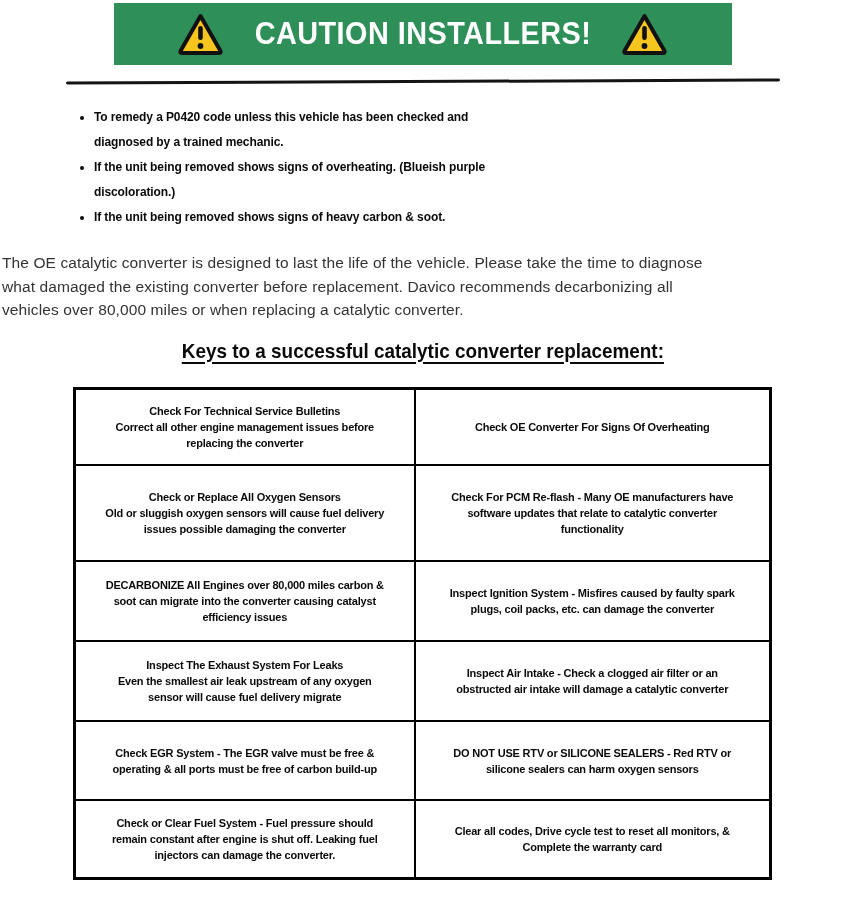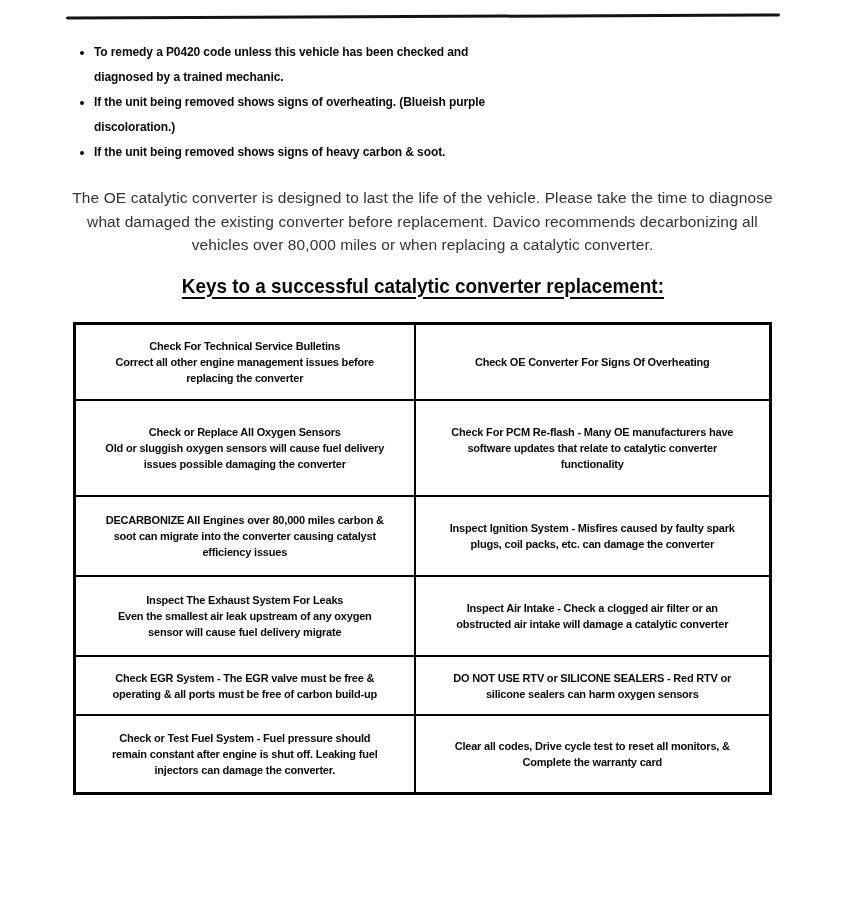--- a/index.html
+++ b/index.html
@@ -68,21 +68,20 @@
     color: #0a0a0a;
     line-height: 25px;
     white-space: pre-line;
     letter-spacing: -0.1px;
   }
 
   
   .intro-paragraph {
     margin: 21px auto 12px auto;
     width: 841px;
-    text-align: center;
     font-size: 15.5px;
     color: #333333;
     line-height: 23.5px;
     white-space: pre-line;
     letter-spacing: 0.1px;
   }
 
   
   .keys-heading {
     margin-top: 17px;
@@ -120,29 +119,42 @@
     padding: 4px 6px;
     white-space: pre-line;
     letter-spacing: -0.2px;
   }
   .col-left  { width: 340px; }
   .col-right { width: 356px; }
   tr.r1 { height: 77px; }
   tr.r2 { height: 96px; }
   tr.r3 { height: 80px; }
   tr.r4 { height: 80px; }
-  tr.r5 { height: 59px; }
+  tr.r5 { height: 79px; }
   tr.r6 { height: 78px; }
   td.big-cell { font-size: 14px; letter-spacing: -0.1px; }
 </style>
 </head>
 <body>
 
 <div class="page">
 
+  <div class="banner" style="background: rgb(46, 144, 88);">
+    <svg class="warn-svg" width="47" height="43" viewBox="0 0 47 43" aria-hidden="true">
+      <path d="M23.5 3 L43.5 38 Q44.5 40 41.5 40 L5.5 40 Q2.5 40 3.5 38 Z" fill="#F6C51E" stroke="#111111" stroke-width="4" stroke-linejoin="round"></path>
+      <rect x="21.2" y="13" width="4.6" height="14" rx="2.3" fill="#111111"></rect>
+      <circle cx="23.5" cy="33" r="2.9" fill="#111111"></circle>
+    </svg>
+    <span class="banner-title">CAUTION INSTALLERS!</span>
+    <svg class="warn-svg" width="47" height="43" viewBox="0 0 47 43" aria-hidden="true">
+      <path d="M23.5 3 L43.5 38 Q44.5 40 41.5 40 L5.5 40 Q2.5 40 3.5 38 Z" fill="#F6C51E" stroke="#111111" stroke-width="4" stroke-linejoin="round"></path>
+      <rect x="21.2" y="13" width="4.6" height="14" rx="2.3" fill="#111111"></rect>
+      <circle cx="23.5" cy="33" r="2.9" fill="#111111"></circle>
+    </svg>
+  </div>
 
 
   <div class="divider"></div>
 
   <ul class="warning-list">
     <li>To remedy a P0420 code unless this vehicle has been checked and
 diagnosed by a trained mechanic.</li>
     <li>If the unit being removed shows signs of overheating. (Blueish purple
 discoloration.)</li>
     <li>If the unit being removed shows signs of heavy carbon &amp; soot.</li>
@@ -190,21 +202,21 @@
         <td>Inspect Air Intake - Check a clogged air filter or an
 obstructed air intake will damage a catalytic converter</td>
       </tr>
       <tr class="r5">
         <td>Check EGR System - The EGR valve must be free &amp;
 operating &amp; all ports must be free of carbon build-up</td>
         <td>DO NOT USE RTV or SILICONE SEALERS - Red RTV or
 silicone sealers can harm oxygen sensors</td>
       </tr>
       <tr class="r6">
-        <td>Check or Test Fuel System - Fuel pressure should
+        <td>Check or Clear Fuel System - Fuel pressure should
 remain constant after engine is shut off.  Leaking fuel
 injectors can damage the converter.</td>
         <td>Clear all codes,  Drive cycle test to reset all monitors, &amp;
 Complete the warranty card</td>
       </tr>
     </tbody>
   </table>
 
 </div>
 

